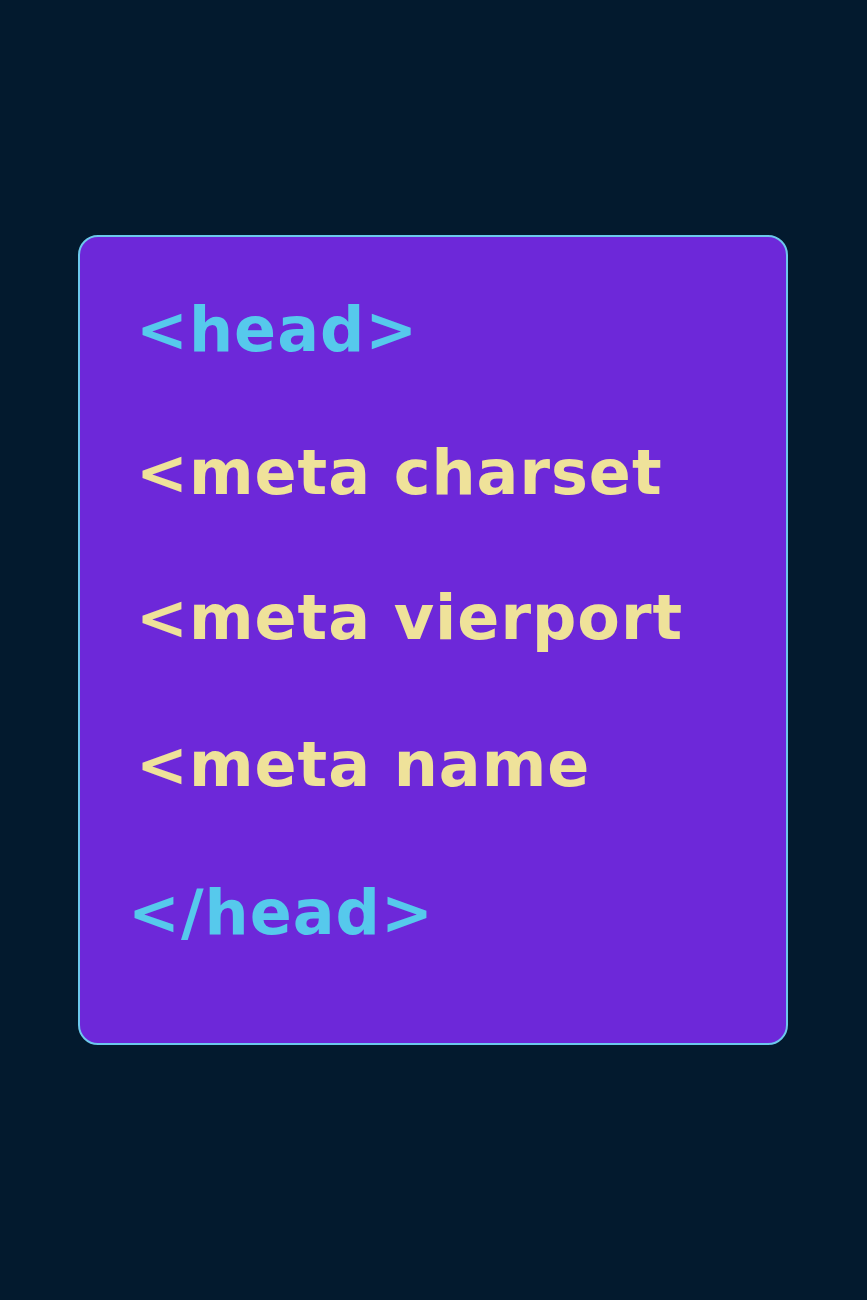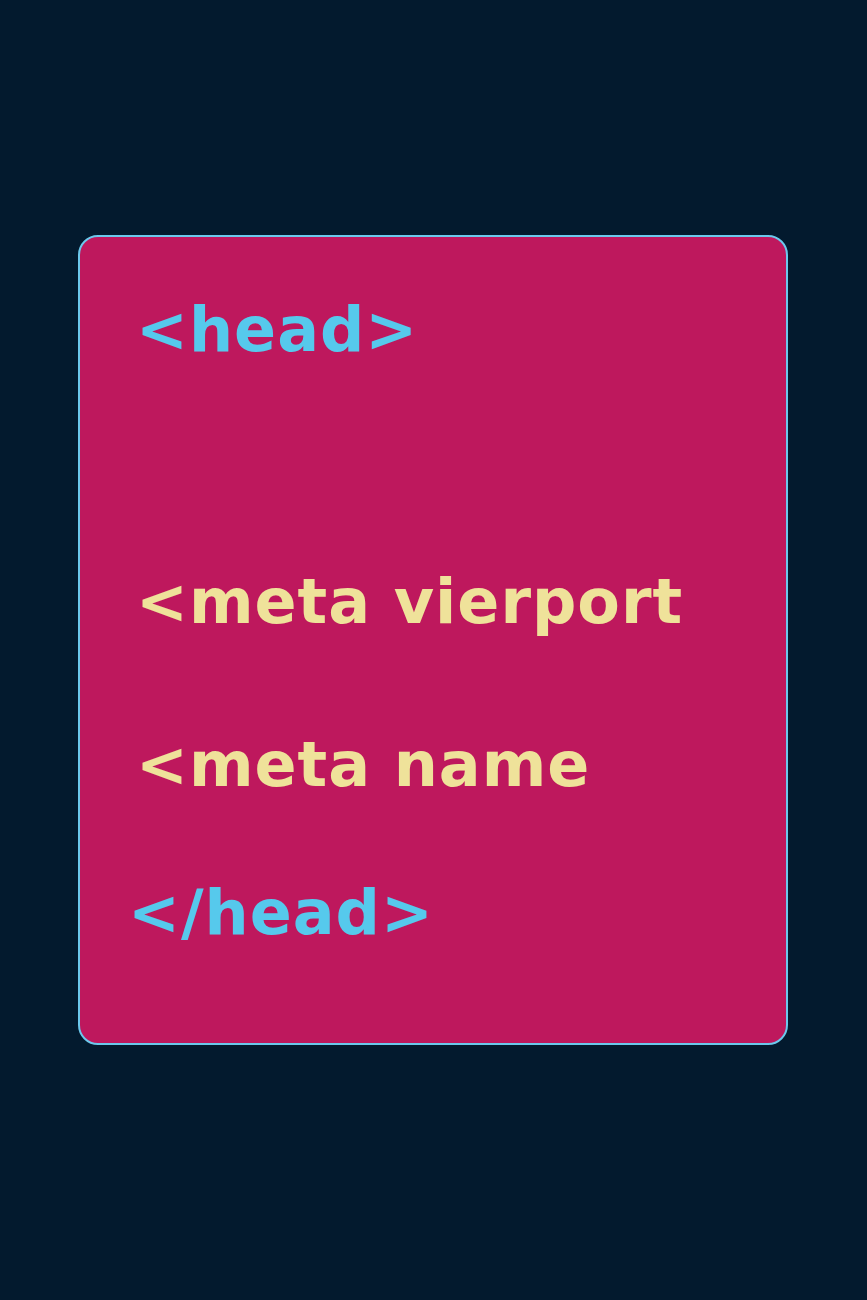--- a/index.html
+++ b/index.html
@@ -15,46 +15,47 @@
     }
     .code-card {
       position: absolute;
       left: 78px;
       top: 235px;
       width: 710px;
       height: 810px;
       border: 2.5px solid #6cc8ec;
       border-radius: 20px;
       box-sizing: border-box;
-      background: #be185d;
+      background: #6d28d9;
     }
     .code-line {
       position: absolute;
       left: 56px;
       font-family: "DejaVu Sans", sans-serif;
       font-size: 62px;
       line-height: 1;
       white-space: nowrap;
       letter-spacing: 1px;
     }
     .tag-cyan {
       color: #56c9ec;
       font-weight: bold;
     }
     .tag-yellow {
       color: #efe29a;
       font-weight: bold;
     }
     .l1 { top: 62px; }
     .l2 { top: 205px; }
-    .l3 { top: 334px; }
+    .l3 { top: 350px; }
     .l4 { top: 497px; }
     .l5 { top: 645px; left: 48px; }
   </style>
 </head>
 <body>
 
 <div class="code-card">
   <div class="code-line l1 tag-cyan">&lt;head&gt;</div>
+  <div class="code-line l2 tag-yellow">&lt;meta charset</div>
   <div class="code-line l3 tag-yellow">&lt;meta vierport</div>
   <div class="code-line l4 tag-yellow">&lt;meta name</div>
   <div class="code-line l5 tag-cyan">&lt;/head&gt;</div>
 </div>
 
 </body></html>

